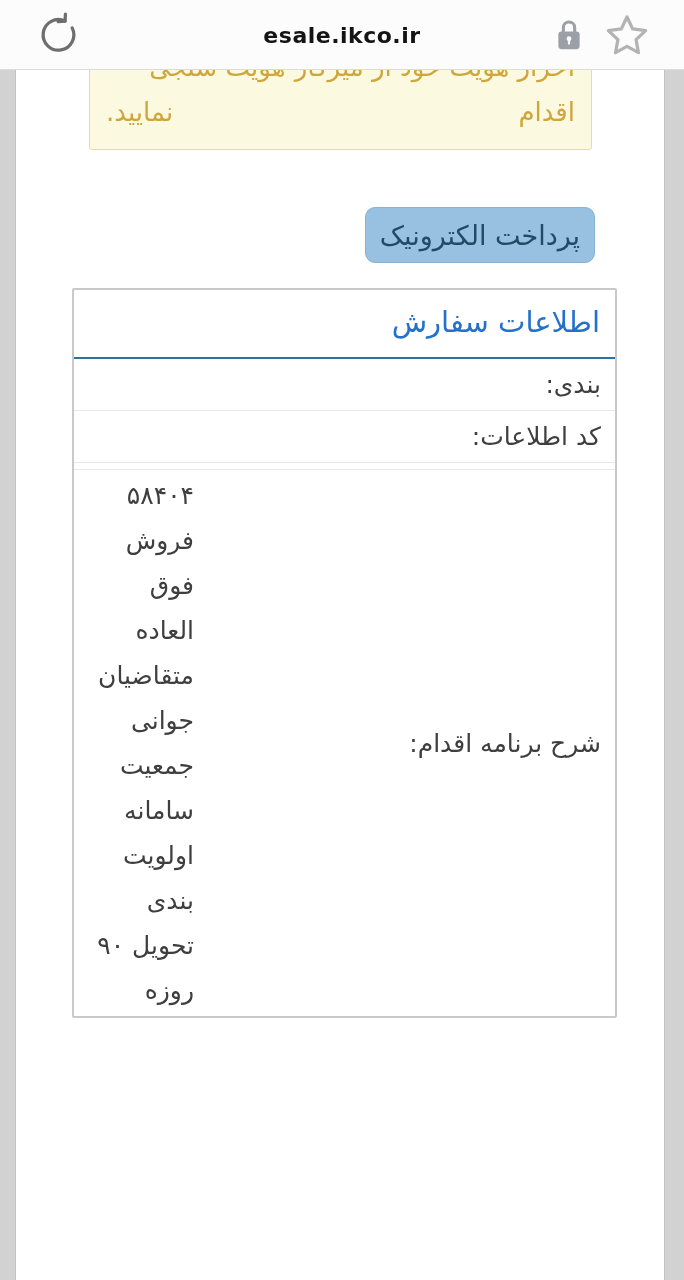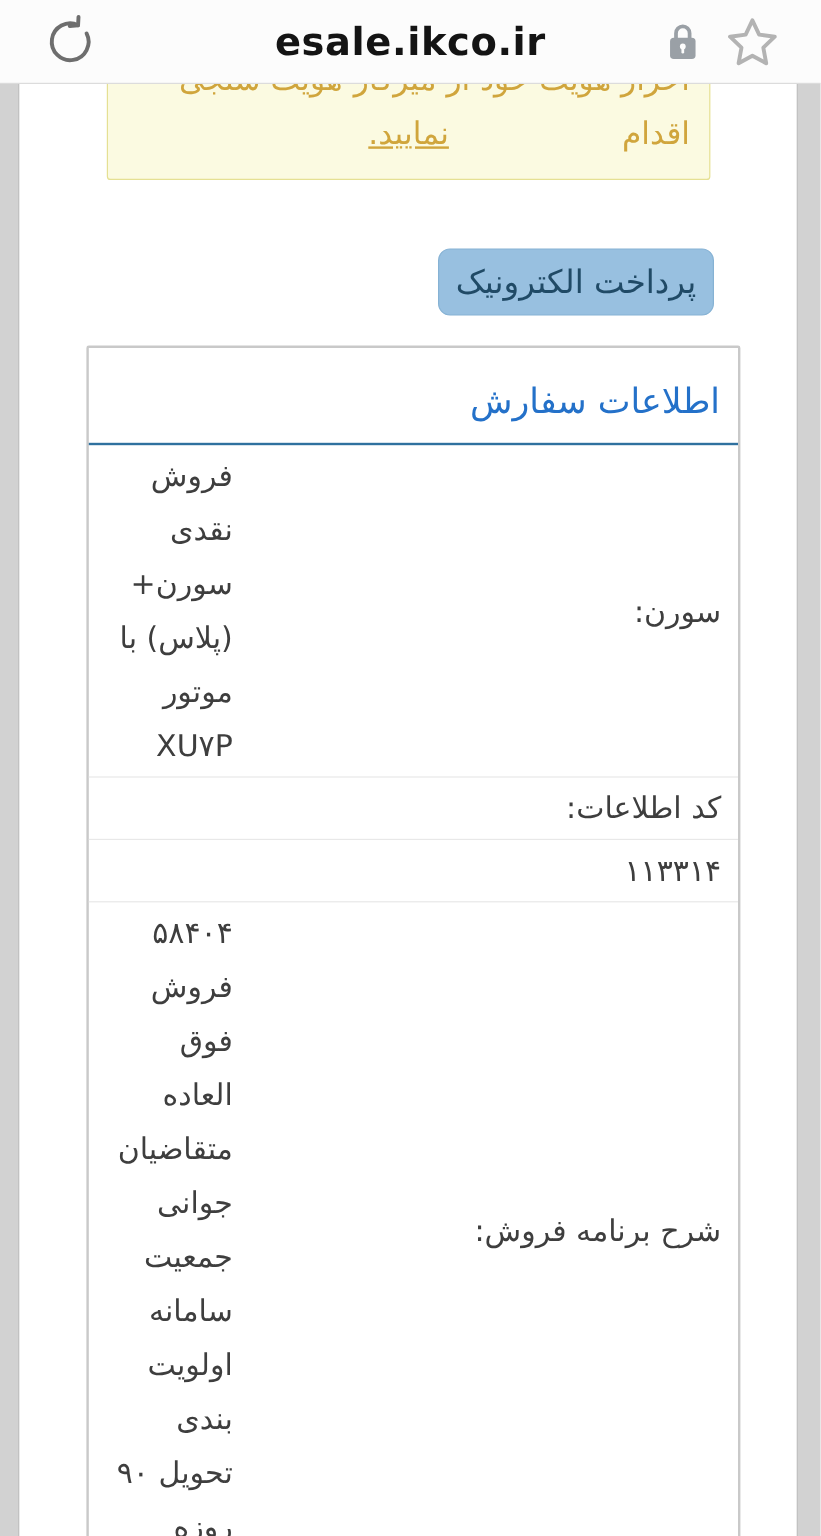--- a/index.html
+++ b/index.html
@@ -13,21 +13,21 @@
   
   .browser-bar {
     position:absolute; top:0; left:0; width:684px; height:70px;
     background:#fcfcfc; border-bottom:1px solid #dcdcdc; z-index:50;
   }
   .reload-btn { position:absolute; left:32px; top:9px; width:50px; height:50px;
     display:flex; align-items:center; justify-content:center; }
   .url-text {
     position:absolute; left:0; right:0; top:0; height:70px;
     display:flex; align-items:center; justify-content:center;
-    font-size:32px; font-weight:700; color:#141414; letter-spacing:.5px;
+    font-size:22px; font-weight:700; color:#141414; letter-spacing:.5px;
   }
   .lock-wrap { position:absolute; left:552px; top:16px; width:34px; height:38px; }
   .star-wrap { position:absolute; left:601px; top:10px; width:52px; height:52px; }
 
   
   .page-area {
     position:absolute; top:70px; left:0; width:684px; height:1210px;
     background:#ffffff; overflow:hidden;
   }
   .gutter-left {
@@ -41,38 +41,38 @@
 
   
   .notice {
     position:absolute; left:89px; top:-34px; width:503px; height:114px;
     background:#fbfae1; border:1px solid #e5e093; border-radius:3px;
     padding:8px 16px 0 16px;
     direction:rtl; color:#d0a53c; font-size:26px;
   }
   .notice .n-line { line-height:45px; height:45px; }
   .notice .n-line1 { text-align:right; }
-  .notice .n-line2 { text-align:center;text-decoration:underline; }
+  .notice .n-line2 { text-align:left; }
 
   
   .pay-btn {
     position:absolute; left:365px; top:137px; width:230px; height:56px;
     background:#98c0e0; border:1px solid #86b2d4; border-radius:10px;
     display:flex; align-items:center; justify-content:center;
     color:#204a66; font-size:27px; direction:rtl; cursor:pointer;
   }
 
   
   .card {
     position:absolute; left:72px; top:218px; width:545px;
     background:#ffffff; border:2px solid #c9c9c9; border-radius:2px;
     direction:rtl;
   }
   .card-header {
-    padding:24px 15px 15px 15px;
+    padding:12px 15px 15px 15px;
     border-bottom:2px solid #2f719f;
   }
   .card-title { color:#2471c9; font-size:29px; text-align:right; line-height:40px; }
   .row {
     display:flex; align-items:center;
     padding:3px 14px; font-size:25px; color:#3e3e3e;
   }
   .row + .row { border-top:1px solid #e8e8e8; }
   .row .lbl { flex:1 1 auto; text-align:right; line-height:45px; }
   .row .val {
@@ -117,39 +117,32 @@
   </div>
 
   <div class="pay-btn">پرداخت الکترونیک</div>
 
   <div class="card">
     <div class="card-header">
       <div class="card-title">اطلاعات سفارش</div>
     </div>
 
     <div class="row">
-      <div class="lbl">سورن:</div>
-      <div class="val">فروش
-نقدی
-سورن+
-(پلاس) با
-موتور
-XU۷P</div>
+      <div class="lbl">بندی:</div>
     </div>
 
     <div class="row">
       <div class="lbl">کد اطلاعات:</div>
     </div>
 
     <div class="row">
-      <div class="val">۱۱۳۳۱۴</div>
     </div>
 
     <div class="row">
-      <div class="lbl">شرح برنامه فروش:</div>
+      <div class="lbl">شرح برنامه اقدام:</div>
       <div class="val">۵۸۴۰۴
 فروش فوق
 العاده
 متقاضیان
 جوانی
 جمعیت
 سامانه
 اولویت
 بندی
 تحویل ۹۰

